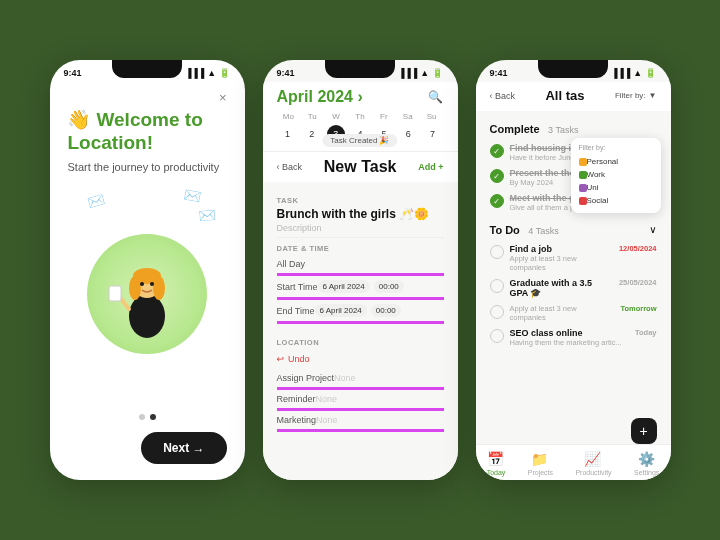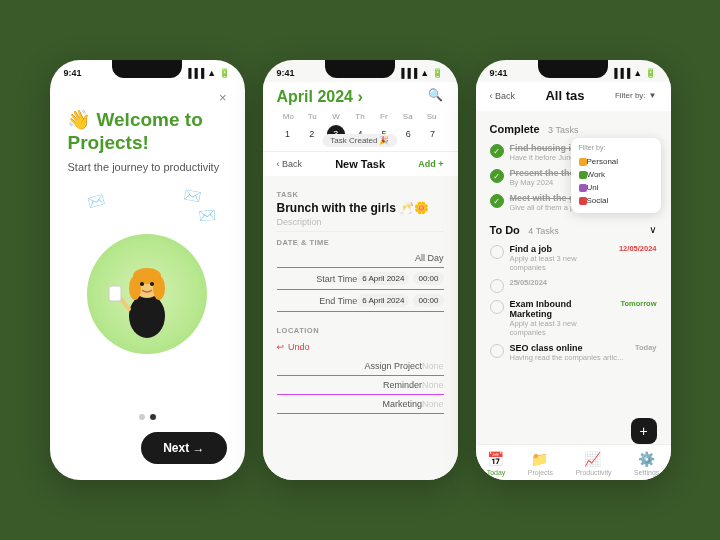--- a/index.html
+++ b/index.html
@@ -138,20 +138,21 @@
       flex-direction: column;
     }
     .phone2-header {
       background: #fff;
       padding: 6px 14px 8px;
       border-bottom: 1px solid #eee;
     }
     .phone2-month-row {
       display: flex;
       justify-content: space-between;
+      align-items: center;
       margin-bottom: 6px;
     }
     .phone2-month {
       font-size: 16px;
       font-weight: 700;
       color: #111;
     }
     .phone2-month span {
       color: #4a9c2a;
     }
@@ -209,21 +210,21 @@
       background: #fff;
     }
     .back-btn {
       font-size: 9px;
       color: #555;
       display: flex;
       align-items: center;
       gap: 2px;
     }
     .nav-title {
-      font-size: 11px;
+      font-size: 16px;
       font-weight: 700;
       color: #111;
     }
     .add-btn {
       font-size: 9px;
       color: #4a9c2a;
       font-weight: 600;
     }
     .phone2-form {
       padding: 8px 14px;
@@ -246,24 +247,24 @@
       color: #111;
       margin-bottom: 2px;
     }
     .form-desc {
       font-size: 9px;
       color: #bbb;
       margin-bottom: 4px;
     }
     .form-row {
       display: flex;
-      justify-content: flex-end;
+      justify-content: flex-start;
       align-items: center;
       padding: 4px 0;
-      border-bottom: 1px solid #d946ef;
+      border-bottom: 3px solid #d946ef;
     }
     .form-row-label {
       font-size: 9px;
       color: #555;
     }
     .form-row-value {
       font-size: 9px;
       color: #333;
       font-weight: 500;
     }
@@ -495,21 +496,21 @@
         <span>▐▐▐</span>
         <span>▲</span>
         <span>🔋</span>
       </div>
     </div>
     <div class="phone1-content">
       <div class="phone1-close">×</div>
       <div class="phone1-title">
         <span>👋</span>
         <span>Welcome to</span><br>
-        <span style="color:#4a9c2a;">Projects!</span>
+        <span style="color:#4a9c2a;">Location!</span>
       </div>
       <div class="phone1-subtitle">Start the journey to productivity</div>
       <div class="phone1-illustration">
         <div class="phone1-circle">
 
           <svg class="person-svg" viewBox="0 0 100 100">
 
             <ellipse cx="50" cy="72" rx="18" ry="22" fill="#1a1a1a"></ellipse>
 
             <circle cx="50" cy="40" r="14" fill="#f5c97a"></circle>
@@ -716,35 +717,37 @@
           <div class="task-item">
             <div class="task-check"></div>
             <div class="task-text-group">
               <div class="task-main-text">Find a job</div>
               <div class="task-sub-text">Apply at least 3 new companies</div>
             </div>
             <span class="task-date">12/05/2024</span>
           </div>
           <div class="task-item">
             <div class="task-check"></div>
+            <div class="task-text-group">
+              <div class="task-main-text">Graduate with a 3.5 GPA 🎓</div>
+            </div>
             <span class="task-date gray">25/05/2024</span>
           </div>
           <div class="task-item">
             <div class="task-check"></div>
             <div class="task-text-group">
-              <div class="task-main-text">Exam Inbound Marketing</div>
               <div class="task-sub-text">Apply at least 3 new companies</div>
             </div>
             <span class="task-date green">Tomorrow</span>
           </div>
           <div class="task-item">
             <div class="task-check"></div>
             <div class="task-text-group">
               <div class="task-main-text">SEO class online</div>
-              <div class="task-sub-text">Having read the companies artic...</div>
+              <div class="task-sub-text">Having them the marketing artic...</div>
             </div>
             <span class="task-date gray">Today</span>
           </div>
         </div>
       </div>
 
       <div class="fab">+</div>
 
       <div class="phone3-bottom-nav">
         <div class="nav-item active">

